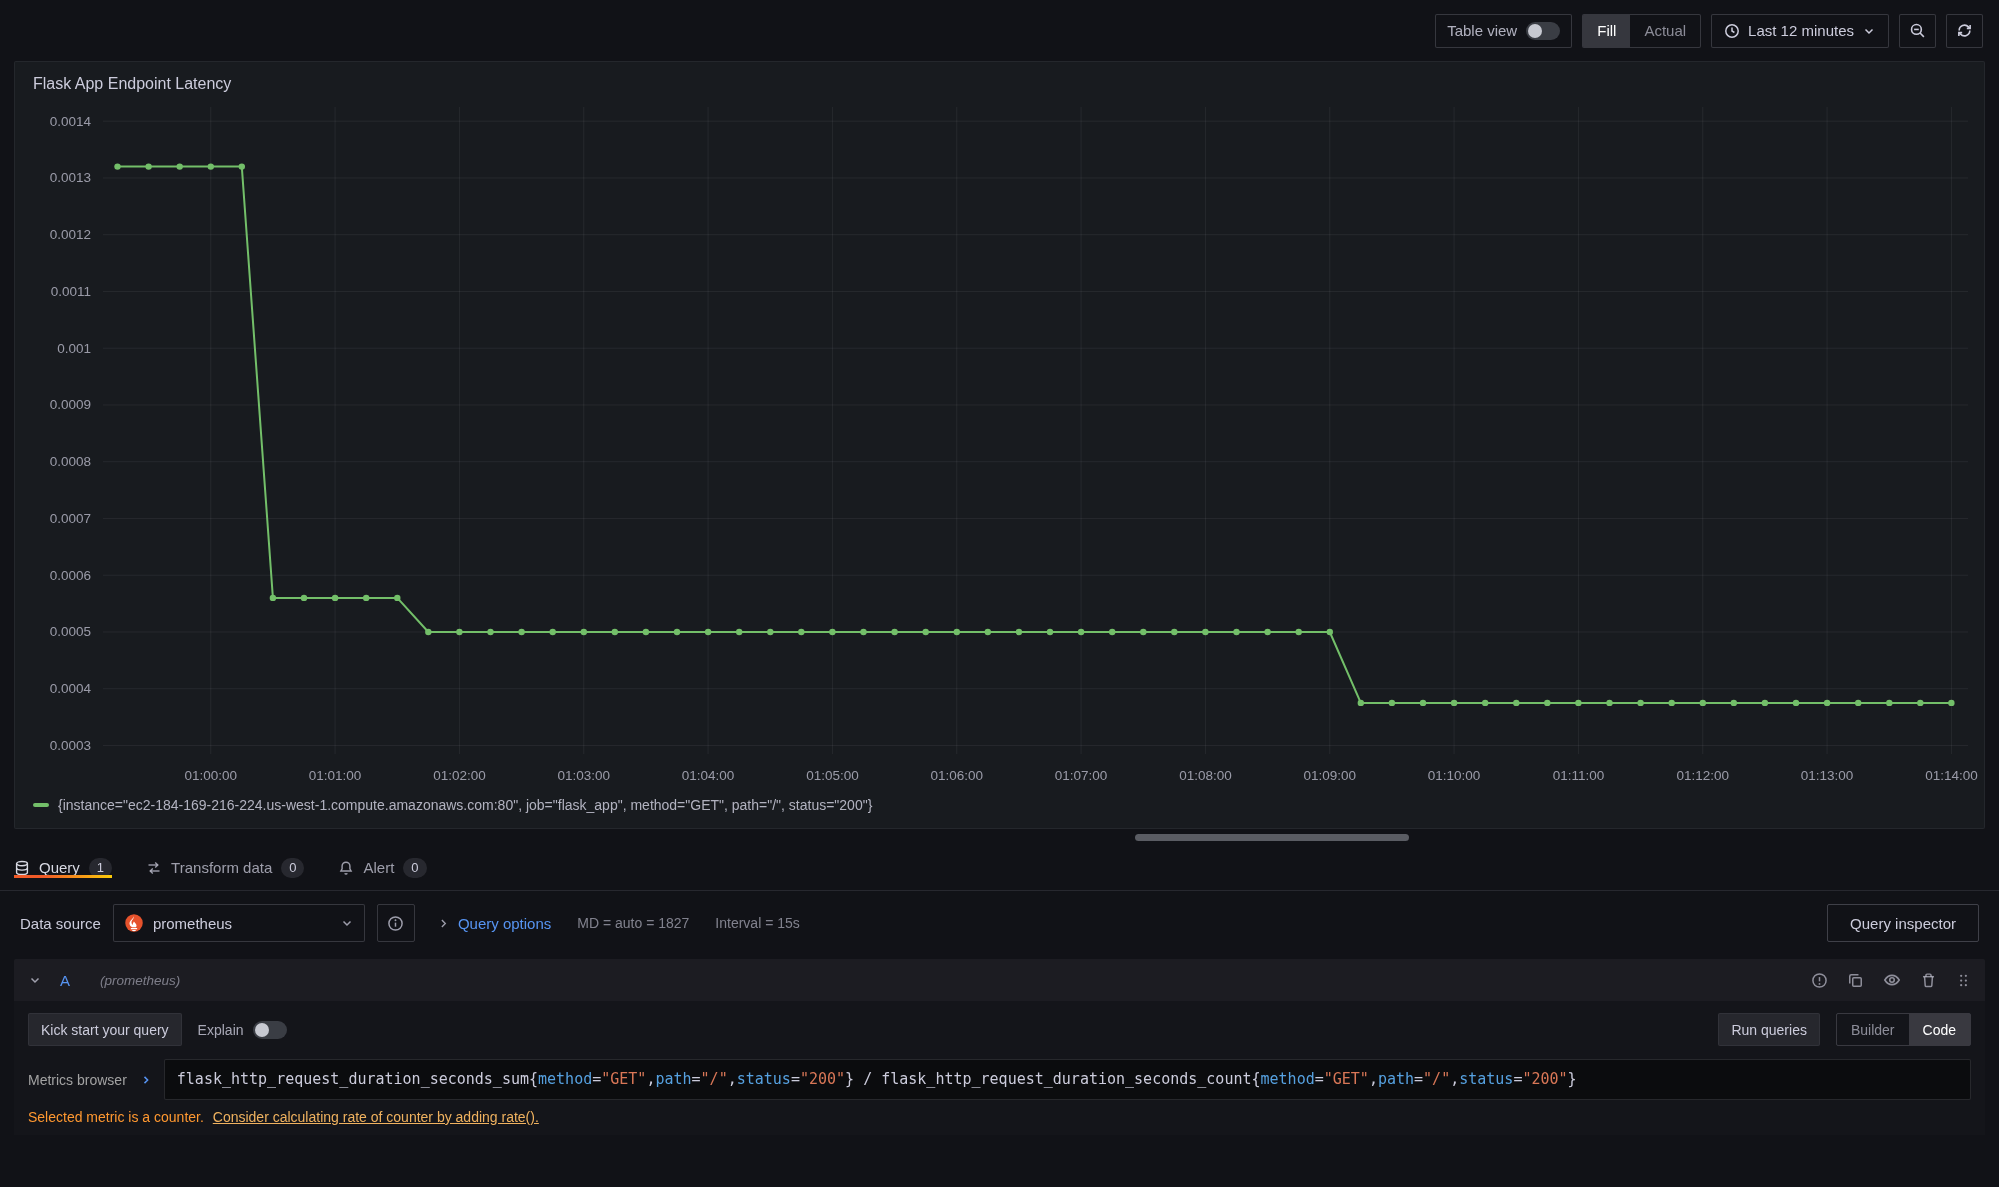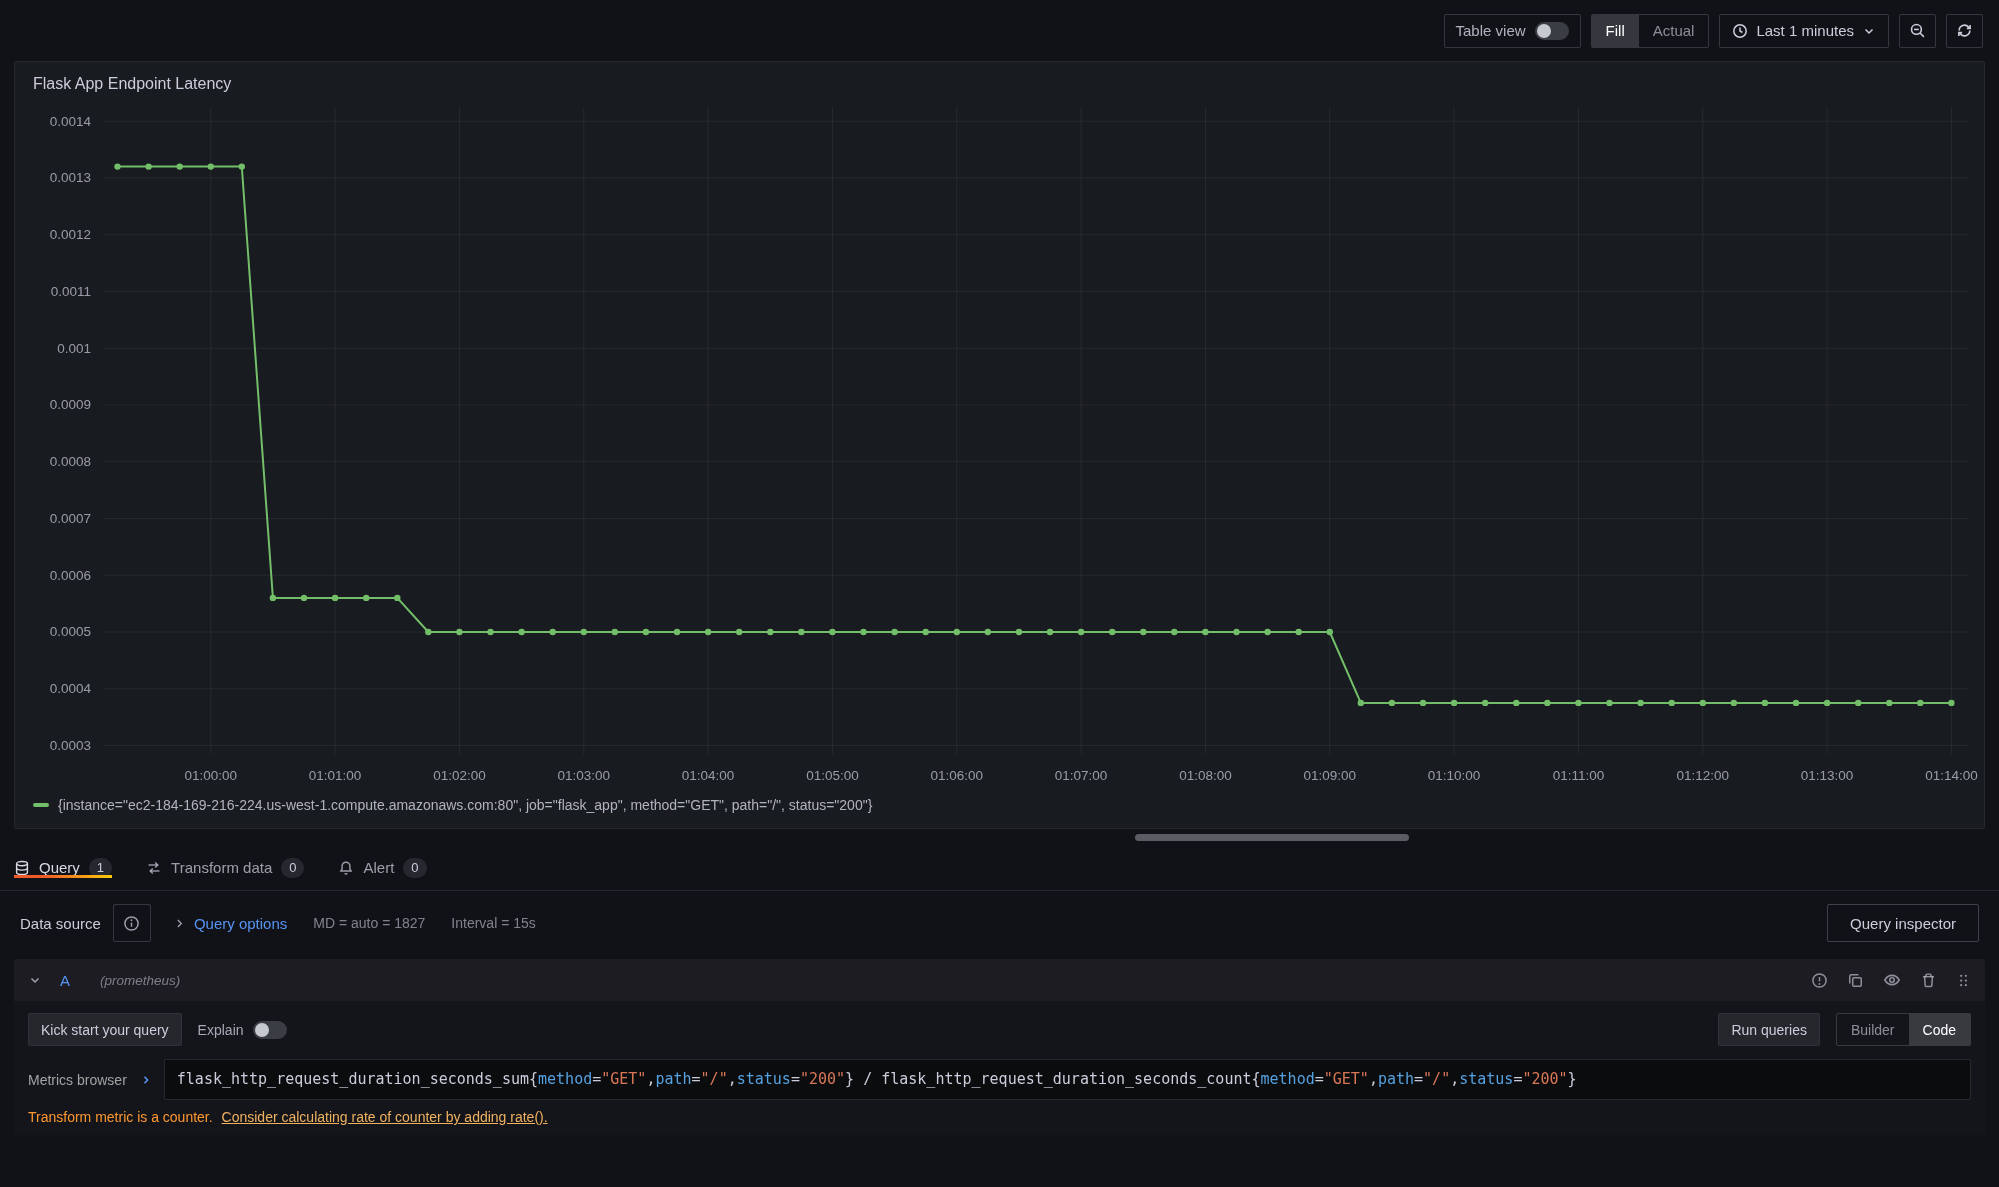--- a/index.html
+++ b/index.html
@@ -93,21 +93,21 @@
     <button class="seg-btn active">Fill</button>
     <button class="seg-btn">Actual</button>
   </div>
   <button class="tb-box time-btn">
     <span class="icon">
       <svg width="16" height="16" viewBox="0 0 16 16" fill="none" stroke="#ccccdc" stroke-width="1.5">
           <circle cx="8" cy="8" r="6.2"></circle>
           <path d="M8 4.6V8l2.4 1.5"></path>
         </svg>
     </span>
-    <span class="lbl">Last 1 minutes</span>
+    <span class="lbl">Last 12 minutes</span>
     <span class="icon">
       <svg width="14" height="14" viewBox="0 0 16 16" fill="none" stroke="#ccccdc" stroke-width="1.7">
           <polyline points="4 6.2 8 10.2 12 6.2"></polyline>
         </svg>
     </span>
   </button>
   <button class="tb-box icon-btn">
     <span class="icon">
       <svg width="17" height="17" viewBox="0 0 16 16" fill="none" stroke="#ccccdc" stroke-width="1.5">
           <circle cx="7" cy="7" r="4.6"></circle>
@@ -292,20 +292,34 @@
           <path d="M6.8 13.2a1.3 1.3 0 0 0 2.4 0"></path>
         </svg>
     </span>
     <span>Alert</span>
     <span class="count-badge">0</span>
   </div>
 </div>
 
 <div class="ds-row">
   <span class="ds-label">Data source</span>
+  <div class="ds-select">
+    <span class="icon">
+      <svg width="20" height="20" viewBox="0 0 16 16">
+          <circle cx="8" cy="8" r="7" fill="#e6522c"></circle>
+          <path d="M8 2.6c.3 1.8-2 2.9-2 4.9 0 .9.5 1.6 1.1 2-.3-1 .3-1.7.8-2.7.9 1.1 2.1 1.9 2.1 3.2 0 .5-.2 1-.5 1.4h-3A3.6 3.6 0 0 1 4.4 8.7C4.4 5.6 7.5 4.8 8 2.6zM5.5 12h5v1h-5zM6.3 13.6h3.4c0 .5-.8.9-1.7.9s-1.7-.4-1.7-.9z" fill="#fff"></path>
+        </svg>
+    </span>
+    <span class="name">prometheus</span>
+    <span class="icon">
+      <svg width="14" height="14" viewBox="0 0 16 16" fill="none" stroke="rgba(204,204,220,0.75)" stroke-width="1.7">
+          <polyline points="4 6.2 8 10.2 12 6.2"></polyline>
+        </svg>
+    </span>
+  </div>
   <button class="ds-info-btn">
     <span class="icon">
       <svg width="17" height="17" viewBox="0 0 16 16" fill="none" stroke="currentColor" stroke-width="1.4">
           <circle cx="8" cy="8" r="6.2"></circle>
           <line x1="8" y1="7.2" x2="8" y2="11"></line>
           <circle cx="8" cy="4.9" r="0.9" fill="currentColor" stroke="none"></circle>
         </svg>
     </span>
   </button>
   <div class="qopts">
@@ -399,18 +413,18 @@
               <polyline points="6 3.8 10.2 8 6 12.2"></polyline>
             </svg>
         </span>
       </span>
       <div class="code-box">
         <span><span class="tok-metric">flask_http_request_duration_seconds_sum</span><span class="tok-punct">{</span><span class="tok-label">method</span><span class="tok-punct">=</span><span class="tok-string">"GET"</span><span class="tok-punct">,</span><span class="tok-label">path</span><span class="tok-punct">=</span><span class="tok-string">"/"</span><span class="tok-punct">,</span><span class="tok-label">status</span><span class="tok-punct">=</span><span class="tok-string">"200"</span><span class="tok-punct">}</span><span class="tok-op"> / </span><span class="tok-metric">flask_http_request_duration_seconds_count</span><span class="tok-punct">{</span><span class="tok-label">method</span><span class="tok-punct">=</span><span class="tok-string">"GET"</span><span class="tok-punct">,</span><span class="tok-label">path</span><span class="tok-punct">=</span><span class="tok-string">"/"</span><span class="tok-punct">,</span><span class="tok-label">status</span><span class="tok-punct">=</span><span class="tok-string">"200"</span><span class="tok-punct">}</span></span>
       </div>
     </div>
 
     <div class="warn-row">
-      <span class="warn-text">Transform metric is a counter.</span>
+      <span class="warn-text">Selected metric is a counter.</span>
       <span class="warn-link">Consider calculating rate of counter by adding rate().</span>
     </div>
 
   </div>
 </div>
 
 </body></html>

